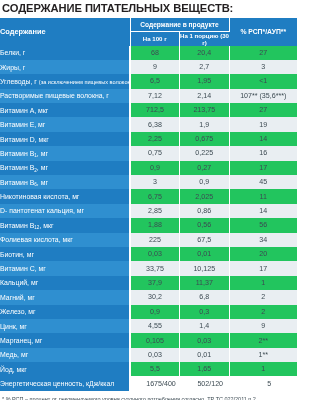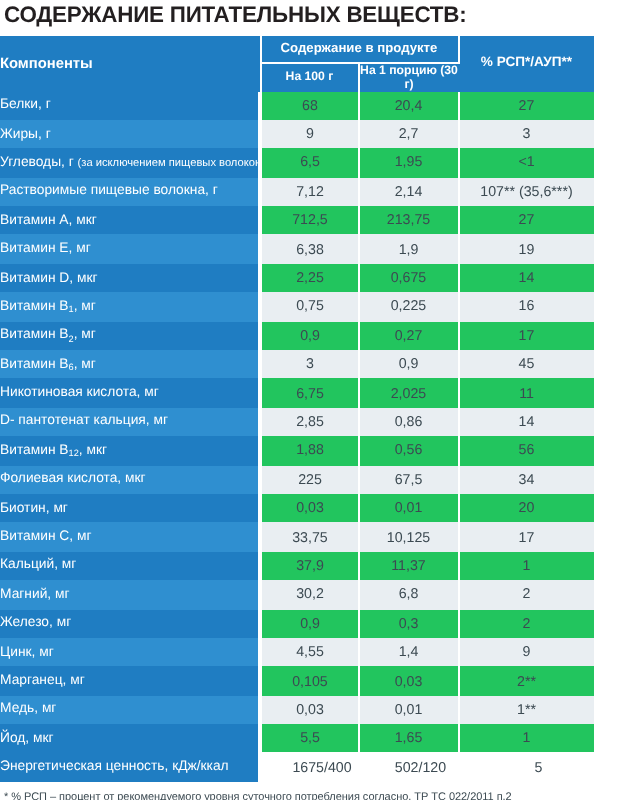--- a/index.html
+++ b/index.html
@@ -135,21 +135,21 @@
 </head>
 <body>
 
 <div class="page">
 
   <div class="title">СОДЕРЖАНИЕ ПИТАТЕЛЬНЫХ ВЕЩЕСТВ:</div>
 
   <table class="nutri-table">
     <thead>
       <tr>
-        <th class="hdr-comp" rowspan="2" style="width:130px;">Компоненты</th>
+        <th class="hdr-comp" rowspan="2" style="width:130px;">Содержание</th>
         <th class="hdr-group" colspan="2" style="width:99px;">Содержание в продукте</th>
         <th class="hdr-rsp" rowspan="2" style="width:68px;">% РСП*/АУП**</th>
       </tr>
       <tr>
         <th class="hdr-sub" style="width:43px;">На 100 г</th>
         <th class="hdr-sub last" style="width:56px;">На 1 порцию (30 г)</th>
       </tr>
     </thead>
     <tbody id="table-body">
         <tr class="odd">

